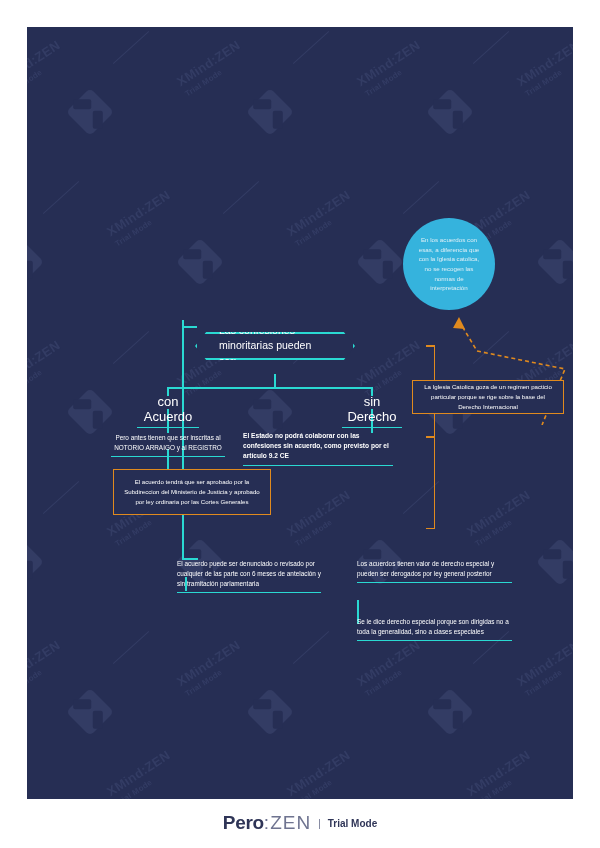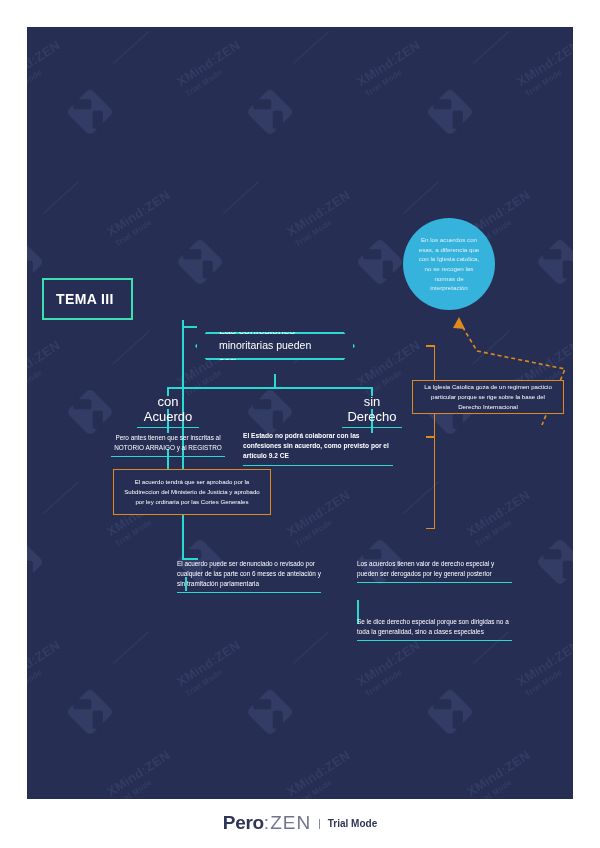--- a/index.html
+++ b/index.html
@@ -261,23 +261,20 @@
     <div class="t" style="top:0;"></div>
     <div class="t" style="top:91px;"></div>
     <div class="t" style="bottom:0;"></div>
   </div>
 
   <svg id="arrow" viewBox="0 0 150 112">
     <polyline points="12,8 30,38 118,56 95,112" fill="none" stroke="#e08a1e" stroke-width="1.6" stroke-dasharray="4,3"></polyline>
     <polygon points="12,4 18,16 6,15" fill="#e08a1e"></polygon>
   </svg>
 
-  <div id="root">
-    <span>TEMA III</span>
-  </div>
 
   <div class="hex h1">
     <span>Las confesiones minoritarias pueden ser:</span>
   </div>
 
 
   <div class="circ">
     <span>En los acuerdos con esas, a diferencia que con la Iglesia catolica, no se recogen las normas de interpretación</span>
   </div>
 

